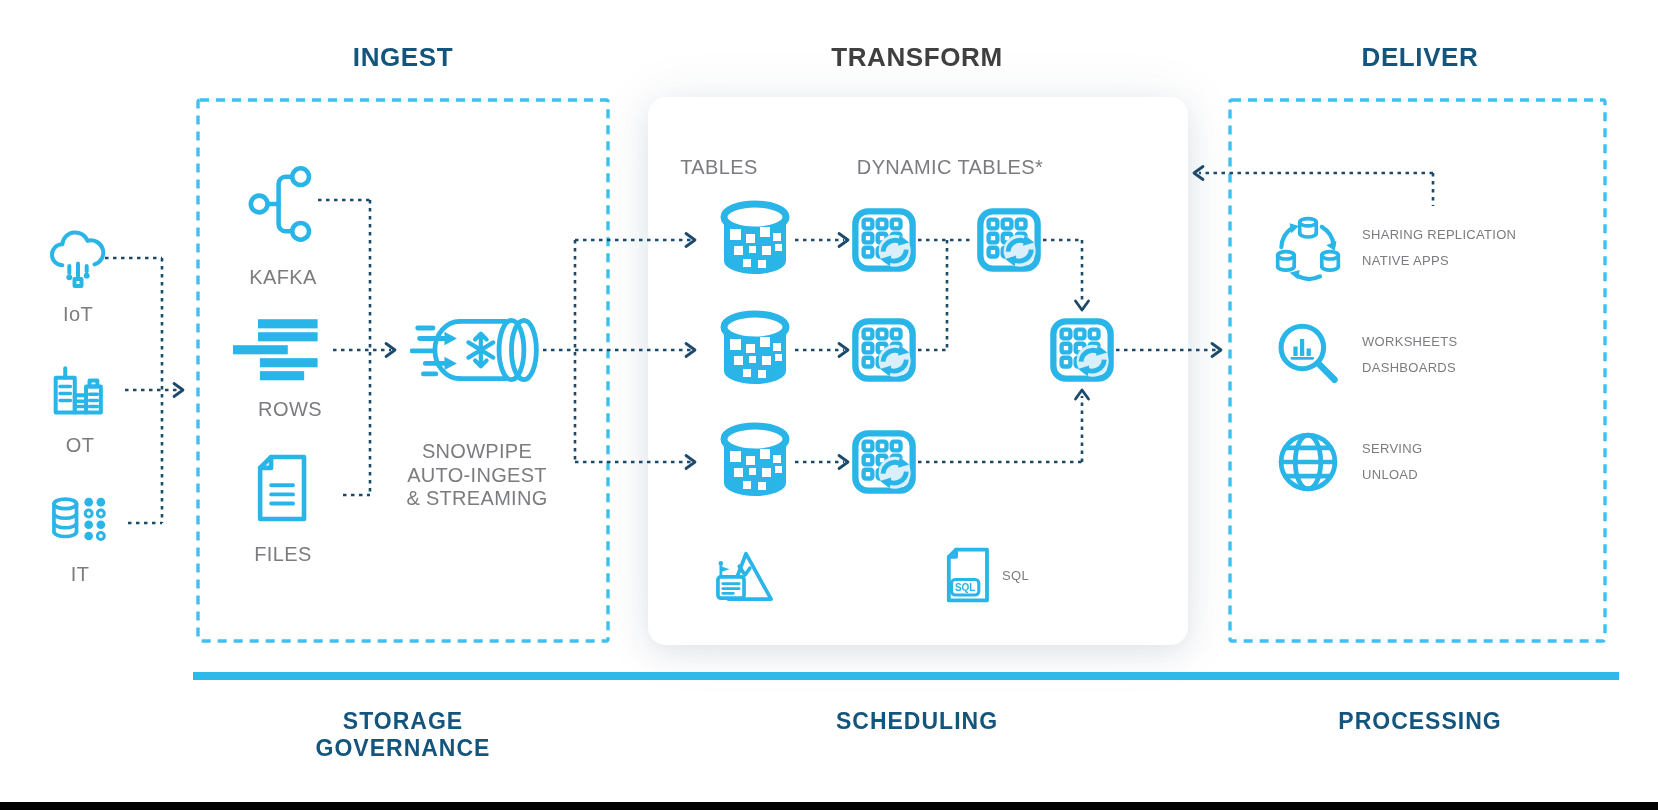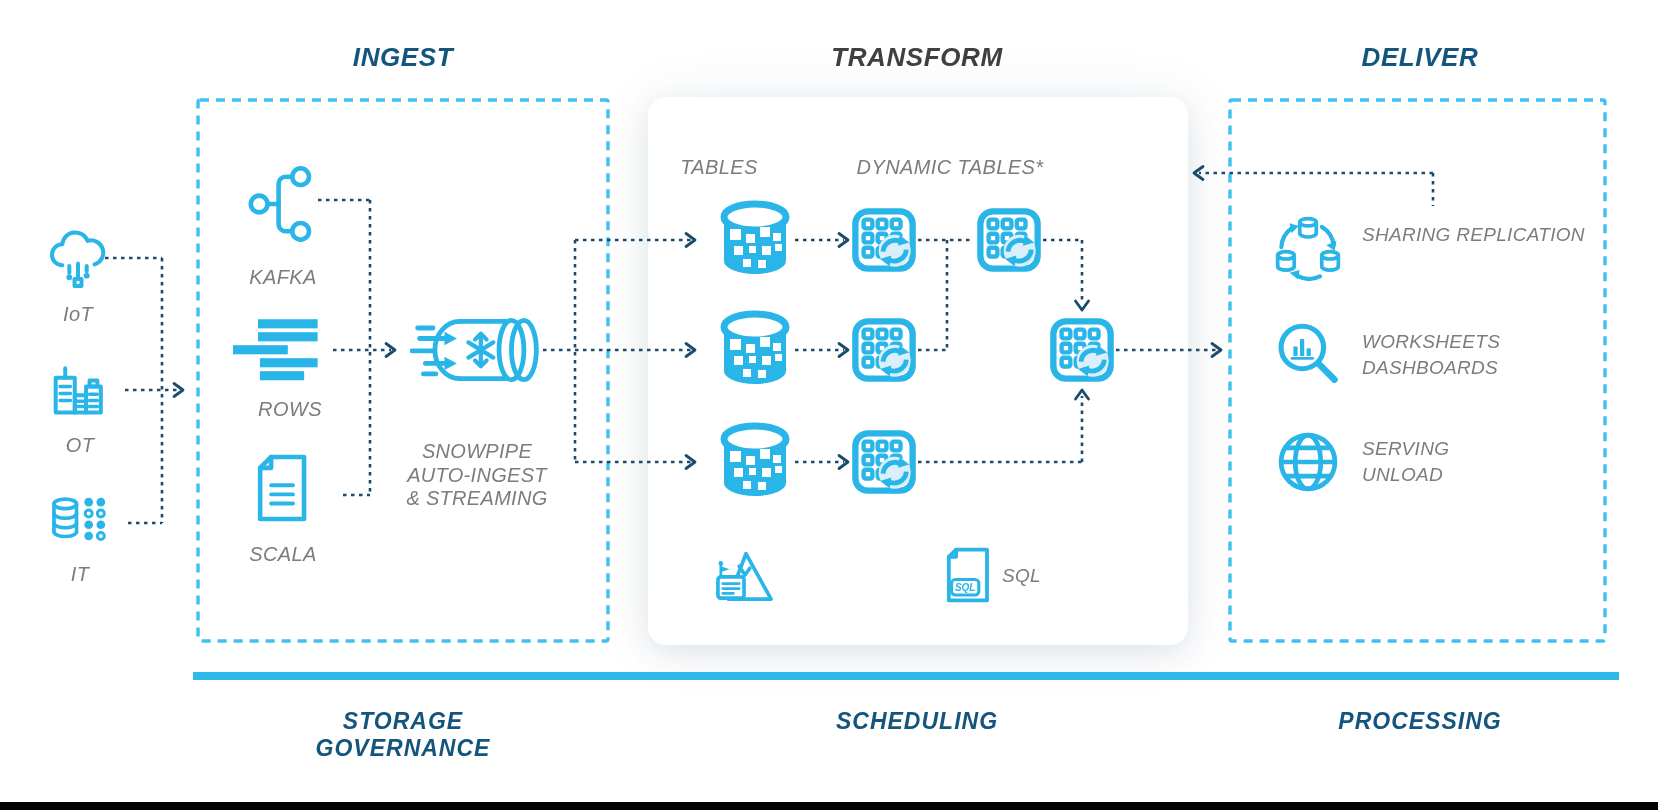--- a/index.html
+++ b/index.html
@@ -1,24 +1,24 @@
 <!DOCTYPE html>
 <html><head>
 <meta charset="utf-8">
 <style>
   html,body{margin:0;padding:0;background:#fff;}
   .canvas{position:relative;width:1658px;height:810px;background:#ffffff;
-          font-family:"Liberation Sans",sans-serif;overflow:hidden;font-style:italic;}
+          font-family:"Liberation Sans",sans-serif;overflow:hidden;}
   .abs{position:absolute;}
   .hdr{font-weight:bold;font-size:26px;letter-spacing:.6px;color:#14557E;
        transform:translateX(-50%);white-space:nowrap;}
   .hdr-accent{color:#404040;}
   .glabel{color:#7A7C7F;font-size:20px;letter-spacing:.4px;
           transform:translateX(-50%);white-space:nowrap;}
-  .glabel-sm{color:#7A7C7F;font-size:19px;letter-spacing:.3px;line-height:26px;white-space:nowrap;}
+  .glabel-sm{color:#7A7C7F;font-size:13px;letter-spacing:.3px;line-height:26px;white-space:nowrap;}
   .centerblock{transform:translateX(-50%);text-align:center;margin-top:41px;}
   .snowlines{color:#7A7C7F;font-size:20px;line-height:23.5px;letter-spacing:.3px;}
   .foot{font-weight:bold;font-size:23px;color:#14557E;letter-spacing:1px;
         transform:translateX(-50%);text-align:center;line-height:27px;white-space:nowrap;}
   .card{background:#fff;border-radius:18px;
         box-shadow:0 8px 28px rgba(35,70,105,.10),0 2px 60px rgba(35,70,105,.07);}
   .bluebar{background:#2FB9E9;}
   .blackbar{background:#000;}
   svg{display:block;}
   .overlay{pointer-events:none;}
@@ -102,21 +102,21 @@
   </div>
   <div class="abs glabel" style="left:290px;top:398px;">ROWS</div>
 
   <div class="abs" style="left:251px;top:451px;">
     <svg width="64" height="74" viewBox="0 0 70 80" fill="none" stroke="#29B5E8" stroke-width="5" stroke-linecap="round" stroke-linejoin="round">
       <path d="M22,6 H58 V74 H10 V18 Z"></path>
       <path d="M22,6 V18 H10"></path>
       <path d="M22,37 H46 M22,47 H46 M22,57 H46" stroke-width="4.2"></path>
     </svg>
   </div>
-  <div class="abs glabel" style="left:283px;top:543px;">SCALA</div>
+  <div class="abs glabel" style="left:283px;top:543px;">FILES</div>
 
   <div class="abs" style="left:410px;top:302px;">
     <svg width="134" height="96" viewBox="0 0 140 100" fill="none" stroke="#29B5E8" stroke-width="5" stroke-linecap="round" stroke-linejoin="round">
       <path d="M52,20 H100 M52,80 H100"></path>
       <path d="M52,20 a26,30 0 0 0 0,60"></path>
       <ellipse cx="106" cy="50" rx="13" ry="31"></ellipse>
       <ellipse cx="119" cy="50" rx="13" ry="31"></ellipse>
       <path d="M74,34 V66 M61,42 L87,58 M87,42 L61,58" stroke-width="4.4"></path>
       <path d="M68,39 L74,33 L80,39 M68,61 L74,67 L80,61" stroke-width="4.4"></path>
       <path d="M10,38 H36"></path>
@@ -328,20 +328,21 @@
       <path d="M8,36 a27,27 0 0 1 12,-21" stroke-width="4.5"></path>
       <path d="M17,10 L27,13 L19,21 Z" fill="#29B5E8" stroke="none"></path>
       <path d="M52,14 a27,27 0 0 1 13,20" stroke-width="4.5"></path>
       <path d="M68,29 L66,40 L57,34 Z" fill="#29B5E8" stroke="none"></path>
       <path d="M50,68 a27,27 0 0 1 -25,-1" stroke-width="4.5"></path>
       <path d="M26,71 L17,64 L28,61 Z" fill="#29B5E8" stroke="none"></path>
     </svg>
   </div>
   <div class="abs glabel-sm" style="left:1362px;top:222px;">
     <div>SHARING REPLICATION</div>
+    <div>NATIVE APPS</div>
   </div>
 
   <div class="abs" style="left:1274px;top:321px;">
     <svg width="68" height="68" viewBox="0 0 72 72" fill="none" stroke="#29B5E8" stroke-width="5.4" stroke-linecap="round">
       <circle cx="30" cy="28" r="22.5"></circle>
       <path d="M47,45 L64,62" stroke-width="7"></path>
       <g fill="#29B5E8" stroke="none">
         <rect x="20.5" y="27" width="4.5" height="10"></rect>
         <rect x="27.5" y="19" width="4.5" height="18"></rect>
         <rect x="34.5" y="29" width="4.5" height="8"></rect>

